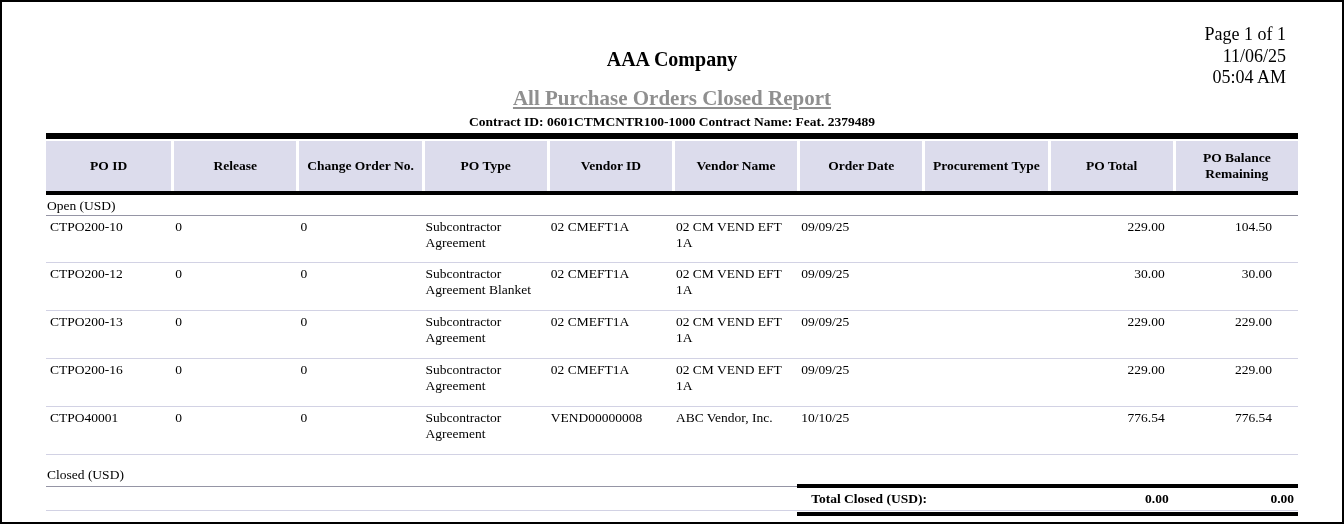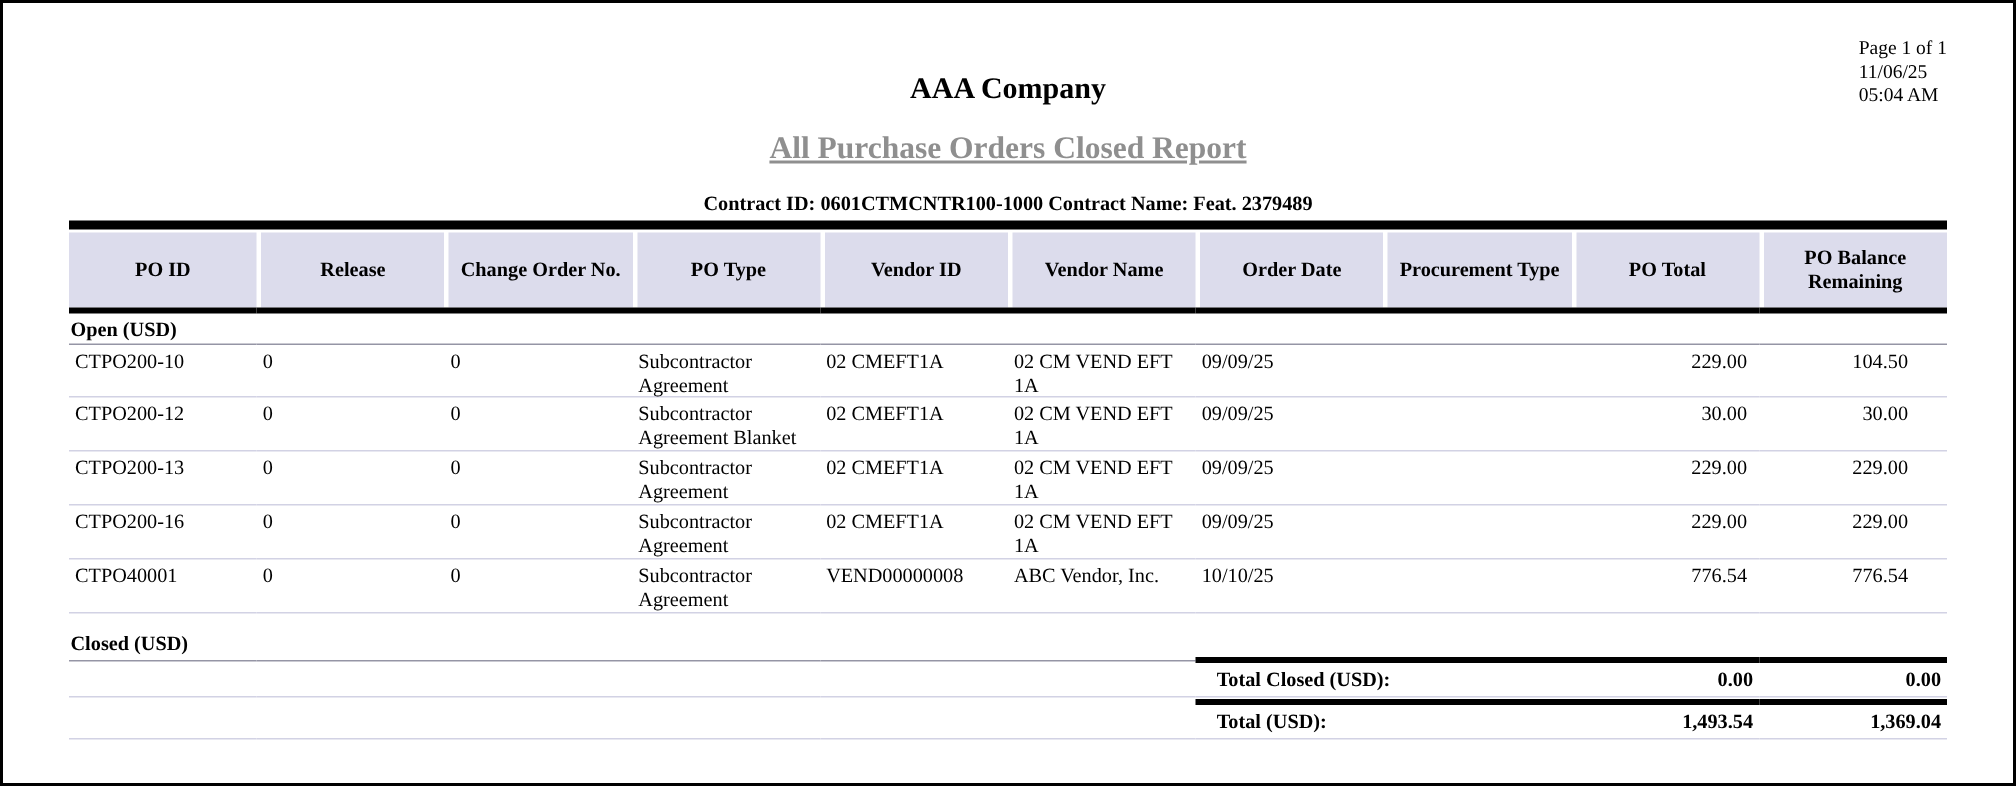--- a/index.html
+++ b/index.html
@@ -14,42 +14,42 @@
   .content { padding: 0 44px; position: relative; }
 
   
   .report-header { position: relative; padding-top: 46px; }
   .company-name { text-align: center; font-size: 20px; font-weight: bold; line-height: 1.15; }
   .report-title {
     text-align: center; font-size: 21px; font-weight: bold;
     color: var(--subtitle, #8f8f8f); text-decoration: underline;
     margin-top: 16px; line-height: 1.1;
   }
-  .contract-line { text-align: center; font-size: 13.5px; font-weight: bold; margin-top: 18px; line-height: 1.15; }
-  .page-info { position: absolute; top: 22px; right: 0; font-size: 13px; line-height: 1.2; }
+  .contract-line { text-align: center; font-size: 13.5px; font-weight: bold; margin-top: 4px; line-height: 1.15; }
+  .page-info { position: absolute; top: 22px; right: 12px; text-align: right; font-size: 18px; line-height: 1.2; }
 
   .rule-thick { height: 6px; background: #000; margin-top: 3px; }
 
   
   table { width: 100%; border-collapse: collapse; table-layout: fixed; margin-top: 2px; font-size: 13.5px; }
   col { width: 10%; }
   thead th { padding: 0; border-bottom: 4px solid #000; vertical-align: middle; font-weight: bold; }
   .hcell {
     background: var(--header-bg, #dcdcec);
     height: 50px; display: flex; align-items: center; justify-content: center;
     text-align: center; padding: 0 4px; line-height: 1.15; font-size: 13.5px;
   }
   th + th .hcell { margin-left: 3px; }
 
   .section-row td {
-    font-weight: bold; padding: 3px 2px 1px 1px;
+    font-weight: normal; padding: 3px 2px 1px 1px;
     border-bottom: 1px solid var(--section-line, #9595a5);
   }
   .data-row td {
-    vertical-align: top; padding: 3px 4px 0 4px; height: 34px;
+    vertical-align: top; padding: 3px 4px 12px 4px; height: 34px;
     line-height: 1.18; border-bottom: 1px solid var(--row-line, #d2d2e4);
   }
   td.num  { text-align: right; padding-right: 8px; }
   td.num-last { text-align: right; padding-right: 26px; font-family: Liberation Serif, serif; }
 
   .total-row td {
     font-weight: bold; padding: 3px 4px 3px 4px; height: 21px;
     border-bottom: 1px solid var(--row-line, #d2d2e4); vertical-align: middle;
   }
   .total-row td.rule { border-top: 4px solid #000; }

